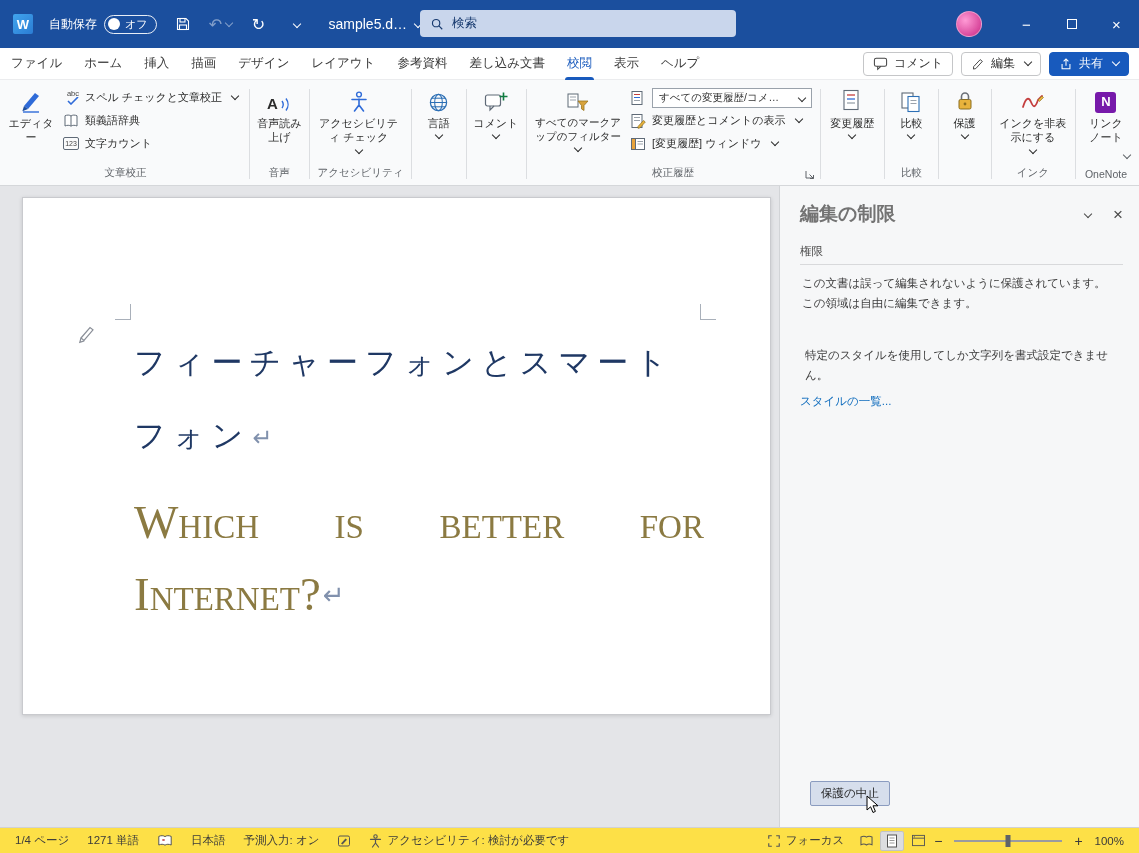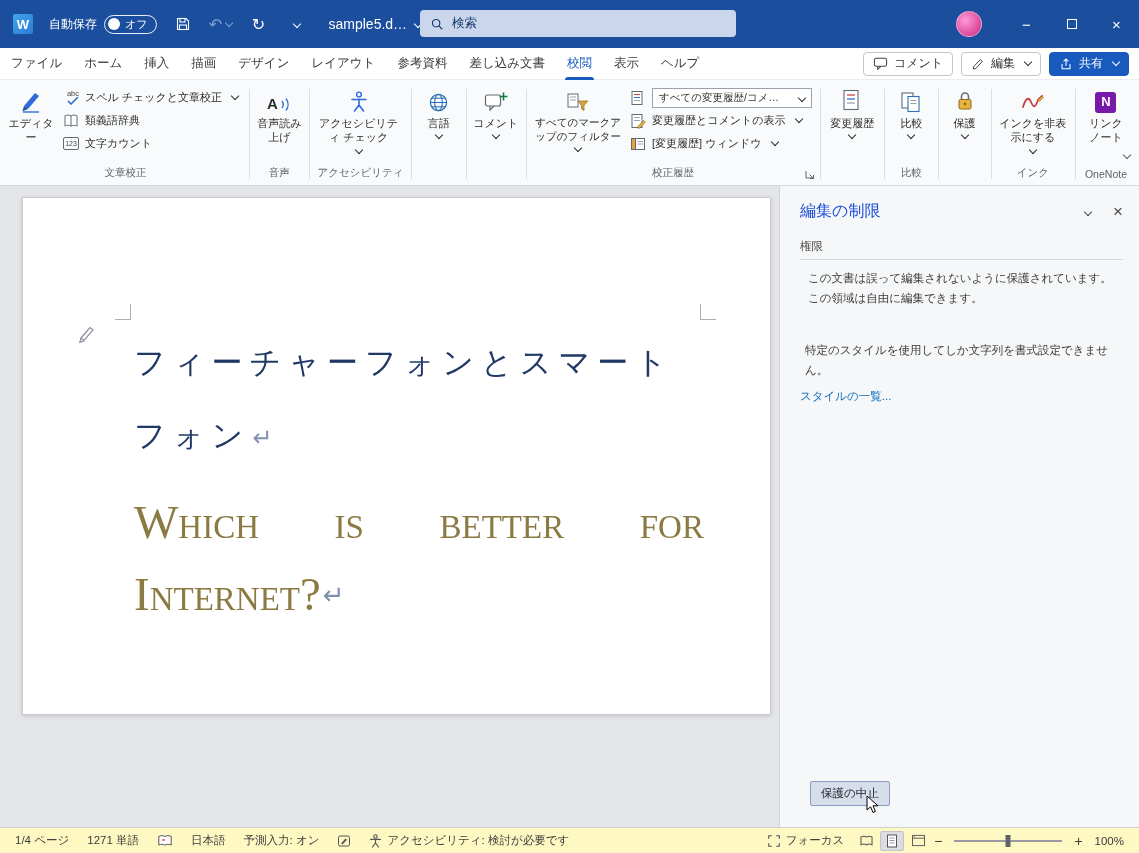--- a/index.html
+++ b/index.html
@@ -61,32 +61,32 @@
   .jp-line{display:block;white-space:nowrap}
   .ret{color:#8191ad;font-size:24px;letter-spacing:0;margin-left:2px;font-family:"DejaVu Sans",sans-serif;font-weight:normal}
   .en-block{position:absolute;left:111px;top:288px;width:570px;color:#8b7a42;font-family:"Liberation Serif","DejaVu Serif",serif;font-variant:small-caps;font-size:47px;line-height:72px}
   .en-l1{display:flex;justify-content:space-between}
   .en-l2{white-space:nowrap}
   .en-block .ret{font-size:26px;vertical-align:6px}
 
   
   .panel{width:360px;background:#f6f7f8;border-left:1px solid #d2d4d7;position:relative;padding:15px 16px 0 20px}
   .panel-h{display:flex;align-items:center}
-  .panel-title{font-size:16px;font-weight:normal;color:#1d4ed8;flex:1}
+  .panel-title{font-size:19px;font-weight:bold;color:#737373;flex:1}
   .ph-ic{margin-left:22px;color:#4a4a4a;display:flex;align-items:center}
   .closex{font-size:17px;line-height:1}
   .sec{margin-top:17px;font-size:11.5px;color:#4a4a4a;border-bottom:1px solid #d8d9db;padding-bottom:5px}
-  .pp{font-size:11.5px;color:#3c3c3c;line-height:20px;margin:8px 0 0 8px}
+  .pp{font-size:11.5px;color:#3c3c3c;line-height:20px;margin:8px 0 0 2px}
   .pp2{margin:32px 0 0 5px}
   .plink{display:inline-block;color:#0f6cbd;font-size:11.5px;margin-top:9px}
   .stop-btn{position:absolute;left:30px;bottom:21px;min-width:78px;height:25px;background:#d6deec;border:1px solid #8b9cc0;border-radius:2px;font-size:11.5px;color:#1b1b1b;display:flex;align-items:center;justify-content:center;padding:0 10px}
   .cursor{position:absolute;left:86px;bottom:13px}
 
   
-  .statusbar{height:26px;border-top:1px solid #d0d1d4;background:#fef9c3;display:flex;align-items:center;font-size:11.5px;color:#3b3b3b;padding:0 6px}
+  .statusbar{height:26px;border-top:1px solid #d0d1d4;background:#fde047;display:flex;align-items:center;font-size:11.5px;color:#3b3b3b;padding:0 6px}
   .st{padding:0 9px;display:flex;align-items:center;gap:5px;white-space:nowrap}
   .st-right{margin-left:auto;display:flex;align-items:center}
   .viewbtn{width:24px;height:20px;display:flex;align-items:center;justify-content:center;border-radius:2px;margin:0 1px}
   .viewbtn.active{background:#dcdde0;border:1px solid #c2c3c6}
   .ztrack{width:108px;height:2px;background:#9a9ba0;position:relative;margin:0 9px}
   .zthumb{position:absolute;left:50%;top:-5px;width:5px;height:12px;background:#5f6368;transform:translateX(-50%)}
   .zbtn{font-size:14px;padding:0 3px}
 </style>
 </head>
 <body>

